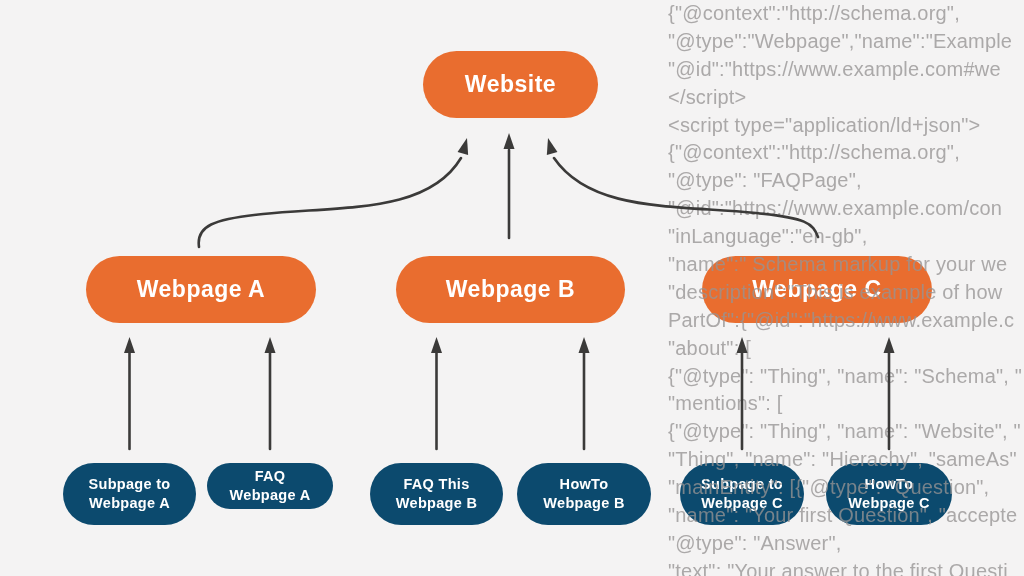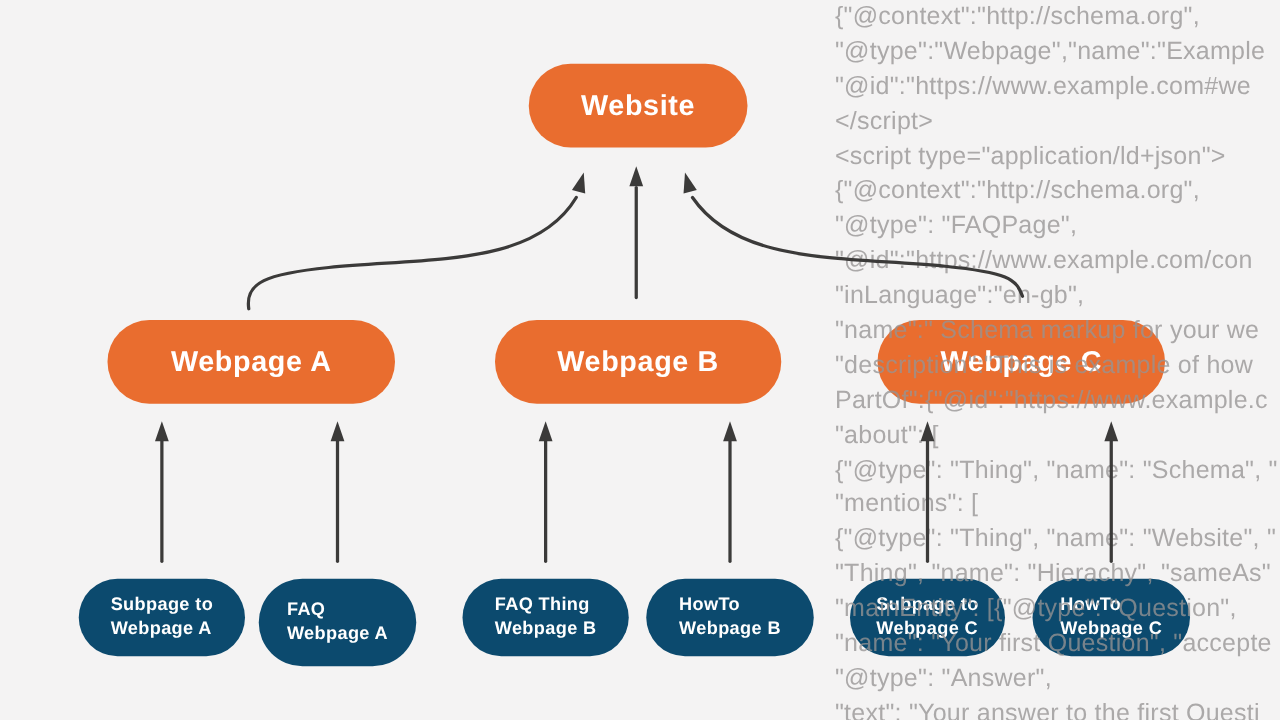--- a/index.html
+++ b/index.html
@@ -7,21 +7,21 @@
     width:1024px;height:576px;overflow:hidden;position:relative;
     background:#F4F3F3;
     font-family:"Liberation Sans", sans-serif;
   }
   .stage{position:absolute;inset:0;width:1024px;height:576px;}
 
   
   .pill{
     position:absolute;border-radius:999px;
     display:flex;align-items:center;justify-content:center;
-    text-align:left;
+    text-align:center;
   }
   .pill.orange{background:#E96D2F;}
   .pill.dark{background:#0c4a6e;}
   .pill-label{
     color:#FFFFFF;font-weight:700;letter-spacing:0.5px;
     white-space:pre-line;
   }
   .pill.lg .pill-label{font-size:23px;}
   .pill.sm .pill-label{font-size:14.5px;line-height:19px;letter-spacing:0.3px;}
 
@@ -58,27 +58,27 @@
 
   <div class="pill orange lg" style="left:702px;top:256px;width:230px;height:67px">
     <span class="pill-label">Webpage C</span>
   </div>
 
   <div class="pill dark sm" style="left:63px;top:463px;width:133px;height:62px">
     <span class="pill-label">Subpage to
 Webpage A</span>
   </div>
 
-  <div class="pill dark sm" style="left:207px;top:463px;width:126px;height:70px">
+  <div class="pill dark sm" style="left:207px;top:463px;width:126px;height:46px">
     <span class="pill-label">FAQ
 Webpage A</span>
   </div>
 
   <div class="pill dark sm" style="left:370px;top:463px;width:133px;height:62px">
-    <span class="pill-label">FAQ Thing
+    <span class="pill-label">FAQ This
 Webpage B</span>
   </div>
 
   <div class="pill dark sm" style="left:517px;top:463px;width:134px;height:62px">
     <span class="pill-label">HowTo
 Webpage B</span>
   </div>
 
   <div class="pill dark sm" style="left:680px;top:463px;width:124px;height:62px">
     <span class="pill-label">Subpage to

